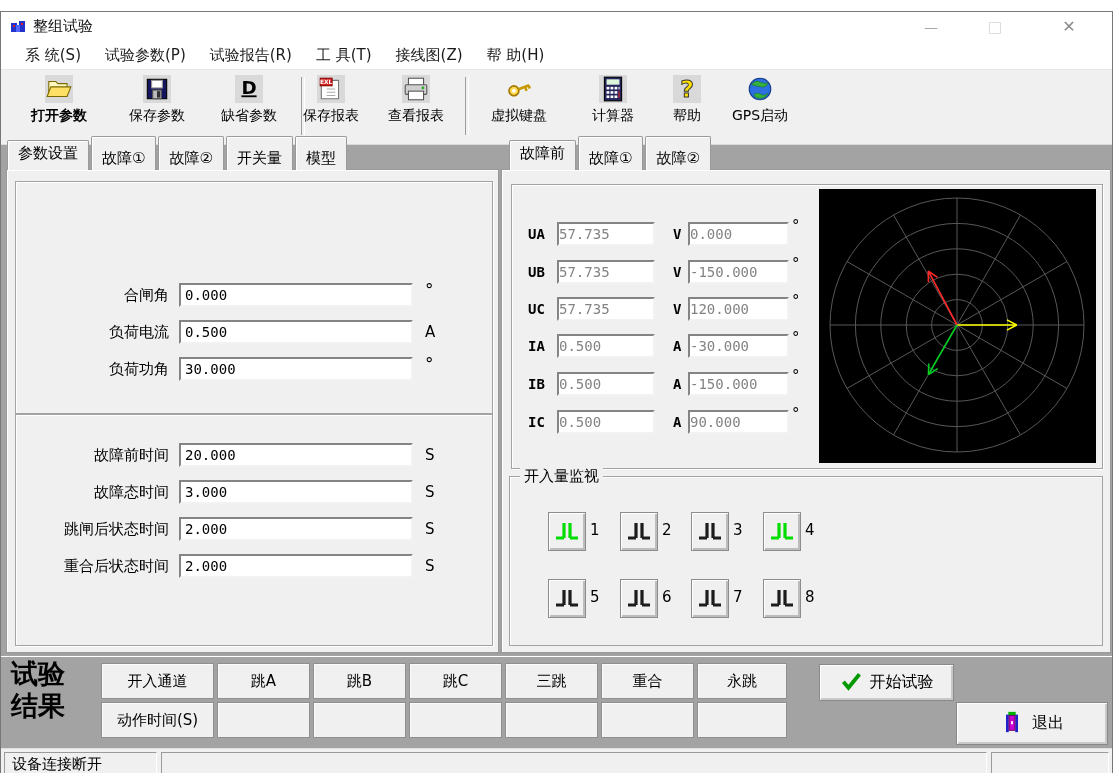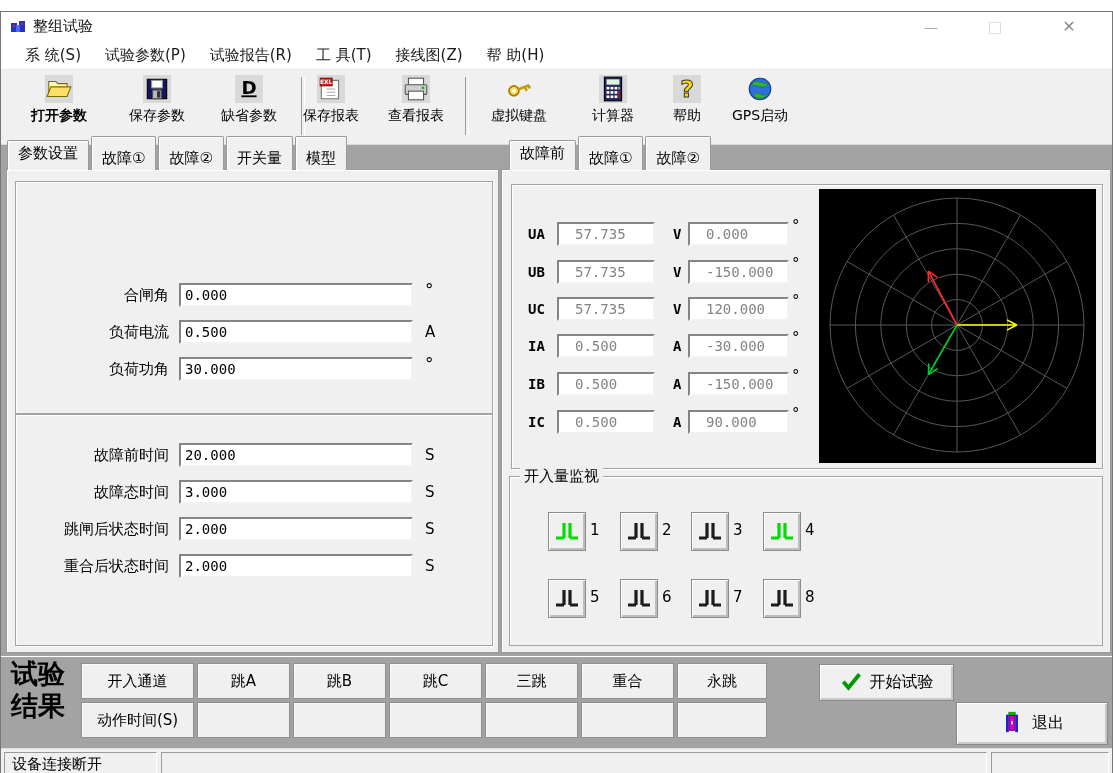--- a/index.html
+++ b/index.html
@@ -55,21 +55,21 @@
   .dd-text{position:absolute;left:5px;top:2px;font-size:15px;}
   .dd-btn{position:absolute;right:2px;top:2px;bottom:2px;width:18px;background:#f0f0f0;
     border:1px solid #8c8c8c;box-shadow:inset 1px 1px 0 #fff, inset -1px -1px 0 #b9b9b9;
     display:flex;align-items:center;justify-content:center;}
   .dd-arrow{width:0;height:0;border:4px solid transparent;border-top:5px solid #202020;margin-top:4px;}
 
   
   .prow{position:absolute;left:0;width:100%;height:24px;z-index:5;}
   .pname{position:absolute;left:527px;font-family:"DejaVu Sans Mono",monospace;font-weight:bold;font-size:14px;line-height:24px;}
   .pfield{position:absolute;height:24px;font-family:"DejaVu Sans Mono",monospace;font-size:14px;
-    line-height:20px;padding:0 16px;color:#838383;}
+    line-height:20px;padding:0 0;color:#838383;}
   .pf-val{left:556px;width:98px;}
   .pf-ang{left:687px;width:101px;}
   .punit{position:absolute;left:672px;font-family:"DejaVu Sans Mono",monospace;font-weight:bold;font-size:14px;line-height:24px;}
   .pdeg{position:absolute;left:791px;top:-5px;font-size:15px;}
 
   .phasorbox{position:absolute;left:818px;top:177px;width:277px;height:274px;background:#000;z-index:5;}
 
   
   .binbox{position:absolute;left:508px;top:464px;width:592px;height:168px;
     border:1px solid #a3a3a3;box-shadow:inset 1px 1px 0 #ffffff;z-index:5;}
@@ -77,21 +77,21 @@
   .sw{position:absolute;width:36px;height:37px;background:#f0f0f0;border:1px solid #8c8c8c;
     box-shadow:inset 1px 1px 0 #ffffff, inset -2px -2px 0 #bdbdbd;
     display:flex;align-items:center;justify-content:center;color:#1c1c1c;}
   .sw.on{color:#00dd00;}
   .sw-num{position:absolute;font-size:15px;line-height:37px;}
 
   
   .hline{position:absolute;left:0;top:641px;width:100%;height:2px;
     border-top:1px solid #9d9d9d;border-bottom:1px solid #ffffff;}
   .res-title{position:absolute;left:10px;top:646px;font-size:27px;font-weight:bold;line-height:32px;}
-  .res-grid{position:absolute;left:80px;top:651px;display:grid;
+  .res-grid{position:absolute;left:100px;top:651px;display:grid;
     grid-template-columns:113px 93px 93px 93px 93px 93px 90px;grid-auto-rows:36px;gap:3px 3px;}
   .cell{border:1px solid #8f8f8f;background:#f0f0f0;box-shadow:inset 1px 1px 0 #fbfbfb;
     display:flex;align-items:center;justify-content:center;font-size:15px;}
 
   .pushbtn{position:absolute;background:#f0f0f0;border:1px solid #898989;
     box-shadow:inset 1px 1px 0 #ffffff, inset -2px -2px 0 #c9c9c9;
     display:flex;align-items:center;justify-content:center;gap:8px;font-size:16px;}
   .pushbtn.disabled{color:#9f9f9f;}
 
   

